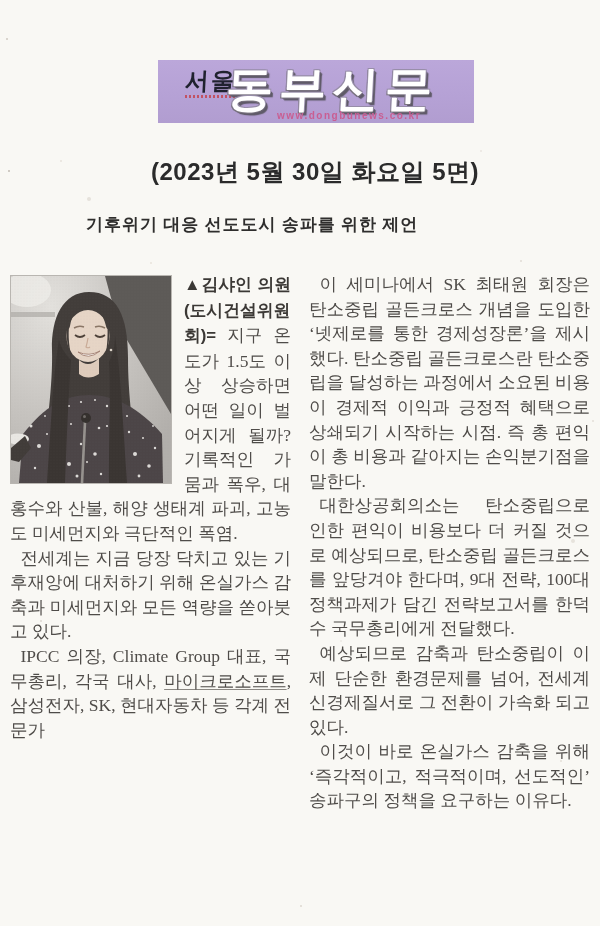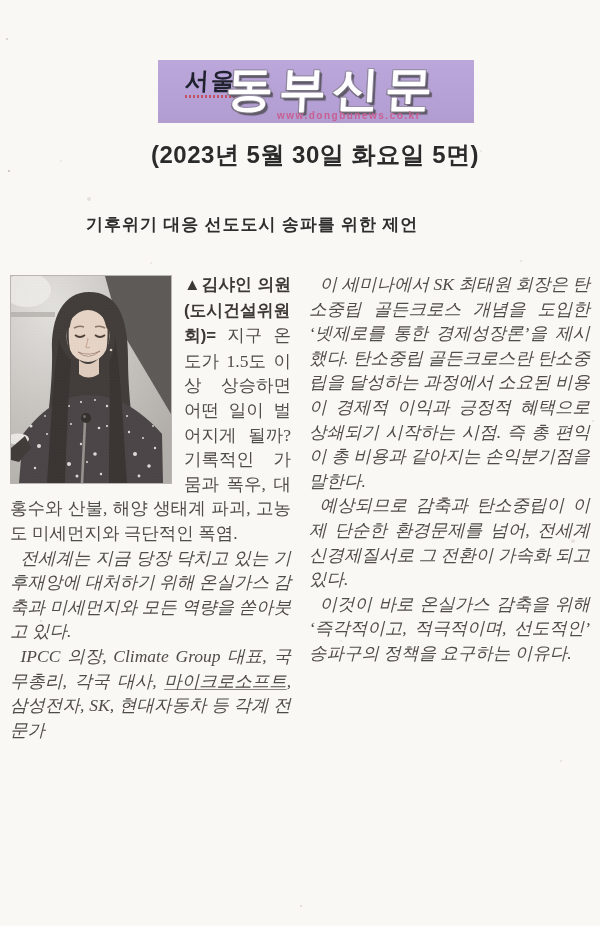--- a/index.html
+++ b/index.html
@@ -51,21 +51,21 @@
     white-space:nowrap;
   }
   .masthead-url {
     position:absolute; left:68px; top:50px; width:246px; text-align:center;
     font-family:"Liberation Sans", sans-serif; font-weight:bold;
     font-size:10px; color:#c95e92; letter-spacing:1.5px;
   }
 
   
   .dateline {
-    position:absolute; top:139px; left:0; width:600px; box-sizing:border-box;
+    position:absolute; top:156px; left:0; width:600px; box-sizing:border-box;
     padding-left:30px; text-align:center;
     font-family:"Liberation Sans", sans-serif; font-weight:bold;
     font-size:24px; color:#2b2b2b; letter-spacing:0.5px;
   }
   .headline {
     position:absolute; top:213px; left:0; width:504px; margin:0;
     text-align:center;
     font-family:"Liberation Serif", serif; font-weight:600;
     font-size:17px; color:#2f2e2d; letter-spacing:1px;
   }
@@ -75,21 +75,21 @@
     position:absolute; top:272px; left:10px; width:580px;
     display:flex; gap:18px;
   }
   .col {
     width:281px;
     font-size:17.5px; line-height:24.6px;
     color:#4f4c49;
     text-align:justify; word-break:break-all;
   }
   .col p { margin:0; }
-  .col p.indent { text-indent:0.6em;font-style:italic; }
+  .col p.indent { text-indent:0.6em; }
   .b { font-weight:bold; color:#3b3835; font-family:"Liberation Sans", sans-serif; font-size:16.8px; }
   .u { text-decoration:underline; text-underline-offset:2px; text-decoration-color:#8a8782; }
 
   
   .photo {
     float:left; width:160px; height:207px;
     margin:3px 12px 4px 0;
     border:1px solid #b9b6b1; box-sizing:content-box;
     background:#c9c7c4;
   }
@@ -197,17 +197,18 @@
         </svg>
       </div>
 
     <p class=""><span class="b">▲김샤인 의원(도시건설위원회)=</span><span> 지구 온도가 1.5도 이상 상승하면 어떤 일이 벌어지게 될까? 기록적인 가뭄과 폭우, 대홍수와 산불, 해양 생태계 파괴, 고농도 미세먼지와 극단적인 폭염.</span></p>
         <p class="indent"><span>전세계는 지금 당장 닥치고 있는 기후재앙에 대처하기 위해 온실가스 감축과 미세먼지와 모든 역량을 쏟아붓고 있다.</span></p>
         <p class="indent"><span>IPCC 의장, Climate Group 대표, 국무총리, 각국 대사, </span><span class="u">마이크로소프트</span><span>, 삼성전자, SK, 현대자동차 등 각계 전문가</span></p>
       </div>
     <div class="col">
 
         <p class="indent"><span>이 세미나에서 SK 최태원 회장은 탄소중립 골든크로스 개념을 도입한 ‘넷제로를 통한 경제성장론’을 제시했다. 탄소중립 골든크로스란 탄소중립을 달성하는 과정에서 소요된 비용이 경제적 이익과 긍정적 혜택으로 상쇄되기 시작하는 시점. 즉 총 편익이 총 비용과 같아지는 손익분기점을 말한다.</span></p>
+        <p class="indent"><span>대한상공회의소는 탄소중립으로 인한 편익이 비용보다 더 커질 것으로 예상되므로, 탄소중립 골든크로스를 앞당겨야 한다며, 9대 전략, 100대 정책과제가 담긴 전략보고서를 한덕수 국무총리에게 전달했다.</span></p>
         <p class="indent"><span>예상되므로 감축과 탄소중립이 이제 단순한 환경문제를 넘어, 전세계 신경제질서로 그 전환이 가속화 되고 있다.</span></p>
         <p class="indent"><span>이것이 바로 온실가스 감축을 위해 ‘즉각적이고, 적극적이며, 선도적인’ 송파구의 정책을 요구하는 이유다.</span></p>
       </div>
   </div>
 </div>
 
 </body></html>

